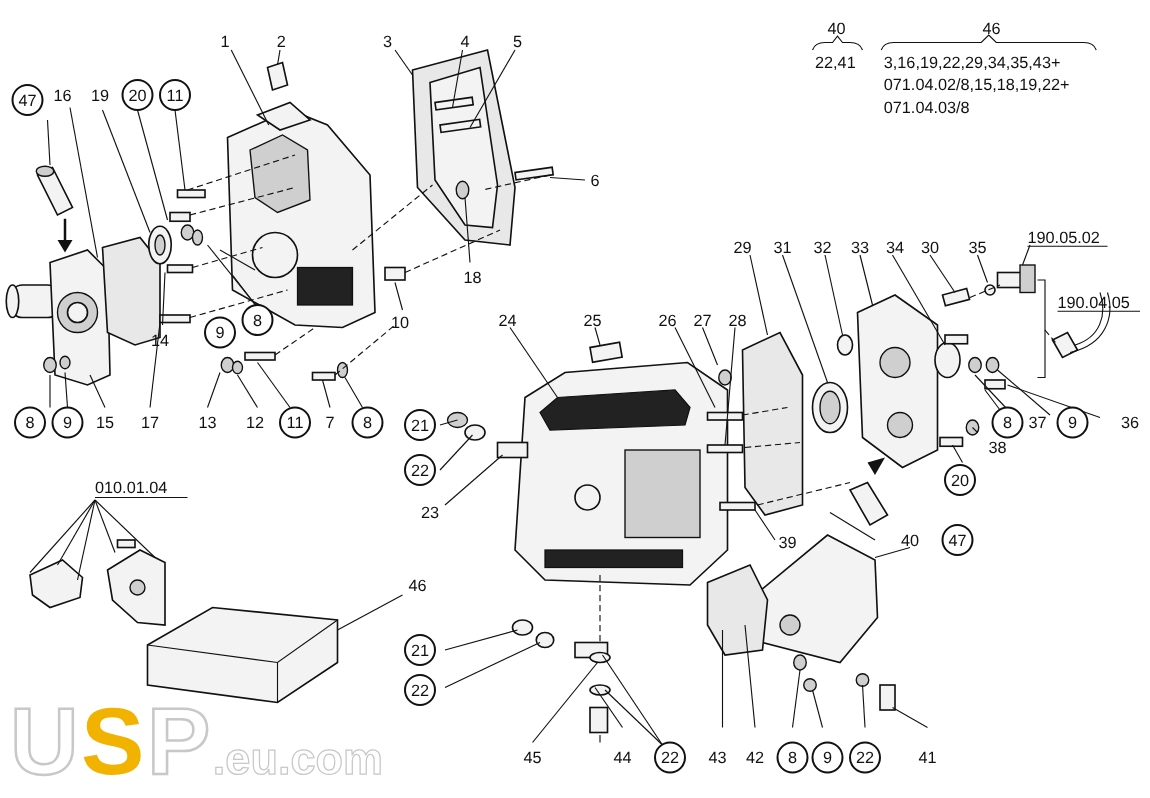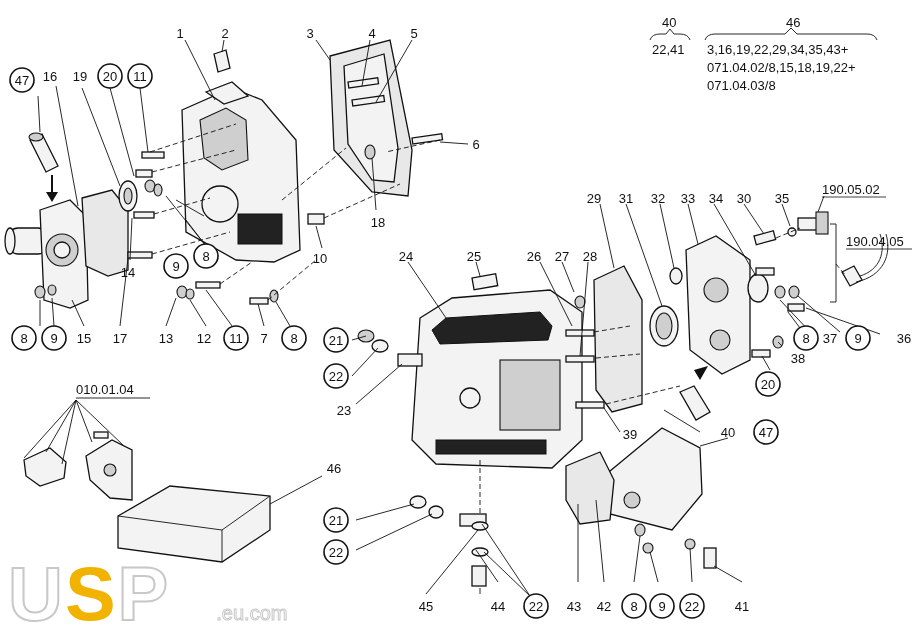--- a/index.html
+++ b/index.html
@@ -12,21 +12,21 @@
   .lead { stroke: #111; stroke-width: 0.9; fill: none; }
   .dash { stroke: #111; stroke-width: 0.9; fill: none; stroke-dasharray: 5 3; }
   .part { fill: #f3f3f3; stroke: #111; stroke-width: 1.3; }
   .partd { fill: #cfcfcf; stroke: #111; stroke-width: 1.1; }
   .dark { fill: #222; stroke: #111; stroke-width: 1; }
   .gasket { fill: #e8e8e8; stroke: #111; stroke-width: 1.3; }
   .wm { position: absolute; left: 8px; top: 556px; font-family: "Liberation Sans", sans-serif;
         font-weight: bold; font-size: 76px; letter-spacing: 2px; line-height: 1; }
   .wm .u, .wm .p { color: transparent; -webkit-text-stroke: 2px #c8c8c8; }
   .wm .s { color: #f2b200; }
-  .wm .dom { font-size: 20px; font-weight: normal; color: transparent; -webkit-text-stroke: 1px #c8c8c8; letter-spacing: 0; margin-left: 46px; }
+  .wm .dom { font-size: 36px; font-weight: bold; color: transparent; -webkit-text-stroke: 1px #c8c8c8; letter-spacing: 0; }
 </style>
 </head>
 <body>
 
 <svg id="diagram" viewBox="0 0 920 638" xmlns="http://www.w3.org/2000/svg">
 
   <g>
     <text class="lbl" x="662" y="27">40</text>
     <path class="lead" d="M650,40 q2,-6 10,-6 h6 l4,-5 l4,5 h6 q8,0 10,6"></path>
     <text class="lbl" x="652" y="54">22,41</text>

